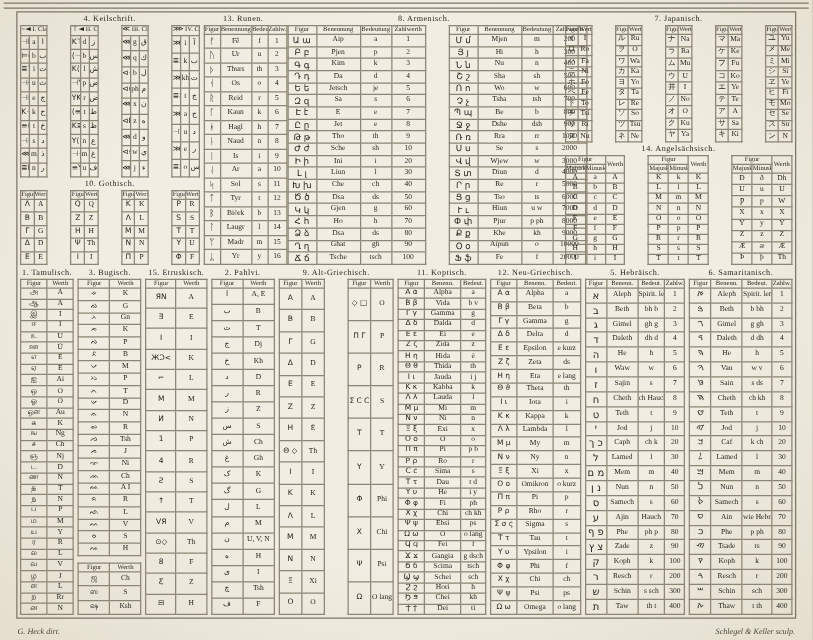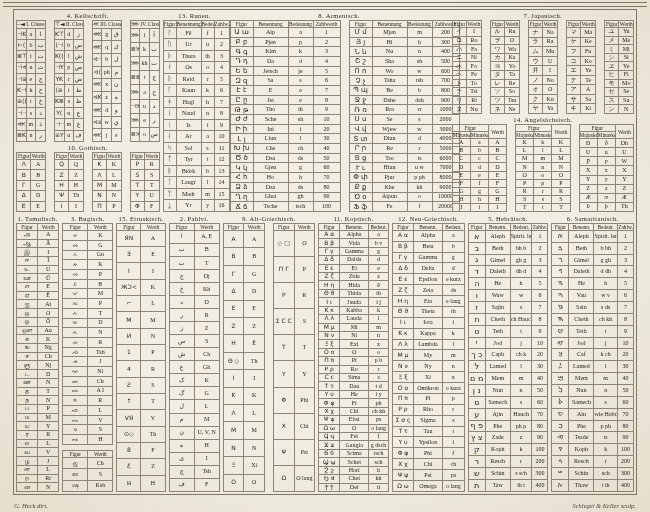--- a/index.html
+++ b/index.html
@@ -7,21 +7,21 @@
     background:radial-gradient(ellipse at 50% 45%, #f1ede2 55%, #e3decd 100%);
     font-family:"Liberation Serif",serif;color:#221f1a;}
   .rule-top{position:absolute;top:2px;left:3px;right:3px;height:3px;
     border-top:1px solid #7d7768;border-bottom:1px solid #7d7768;}
   .frame{position:absolute;top:9px;left:13px;right:13px;bottom:17px;
     border:1px solid #7d7768;padding:2px;display:flex;flex-direction:column;gap:3px;box-sizing:border-box;}
   .top-row{display:flex;gap:3px;height:200px;}
   .bottom-row{display:flex;gap:3px;flex:1;min-height:0;}
   .sec{display:flex;flex-direction:column;min-width:0;}
   .sec-title{font-size:6.5px;line-height:8px;text-align:center;letter-spacing:.4px;white-space:nowrap;overflow:hidden;}
-  .tbl-row{display:flex;gap:8px;flex:1;min-height:0;align-items:flex-start;}
+  .tbl-row{display:flex;gap:18px;flex:1;min-height:0;align-items:flex-start;}
   table{border-collapse:collapse;table-layout:fixed;width:100%;height:100%;}
   td,th{border:1px solid #8d8575;font-size:6px;line-height:1.15;padding:0;text-align:center;
     vertical-align:middle;overflow:hidden;white-space:nowrap;font-weight:normal;}
   th{font-size:5.3px;color:#2a2620;}
   .fig{font-family:"DejaVu Sans",sans-serif;font-size:7px;}
   .figsm{font-family:"DejaVu Sans",sans-serif;font-size:6px;}
   .sec-keil{width:148px;}
   .keil-tables{height:122px;flex:none;}
   .sec-goth{margin-top:2px;flex:1;}
   .sec-runen{width:66px;}

